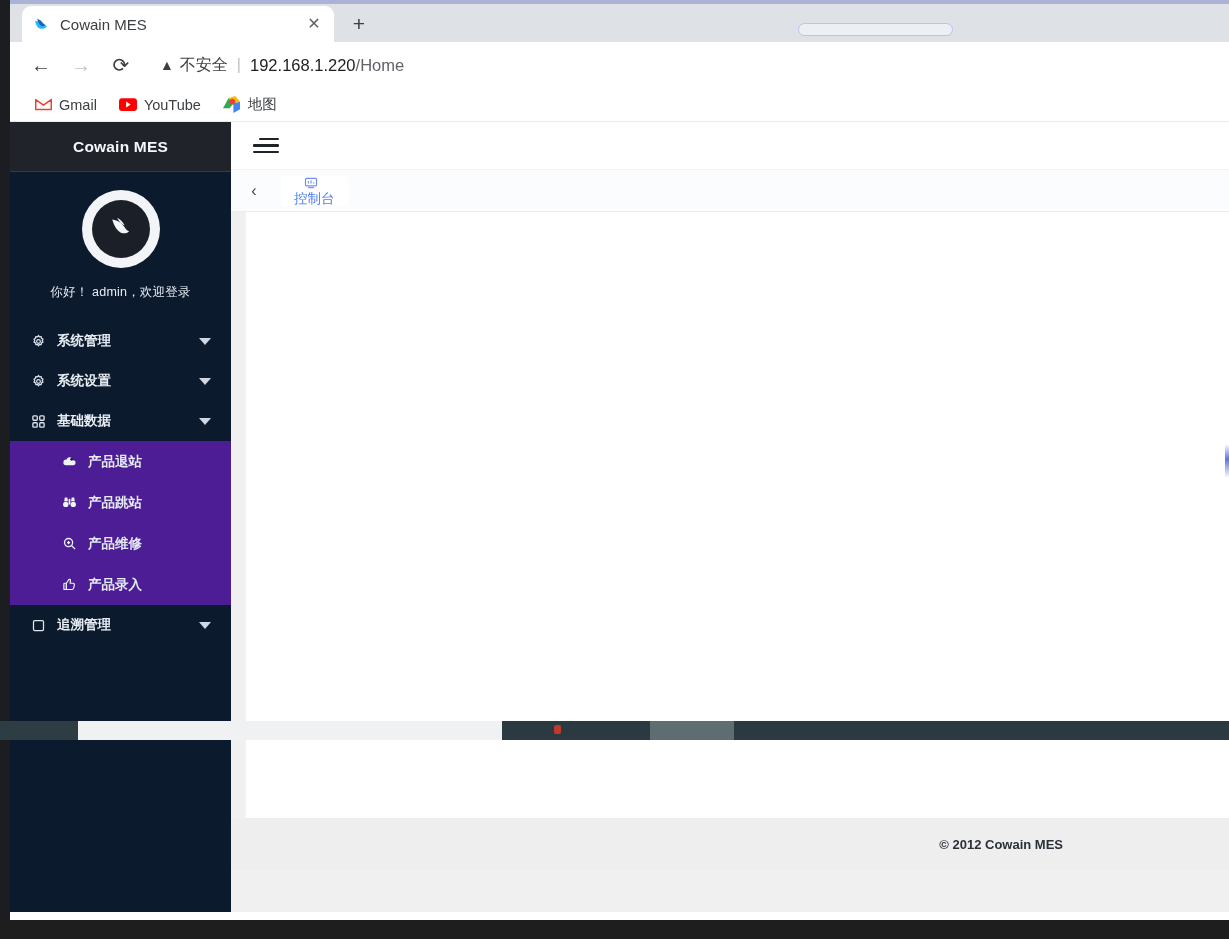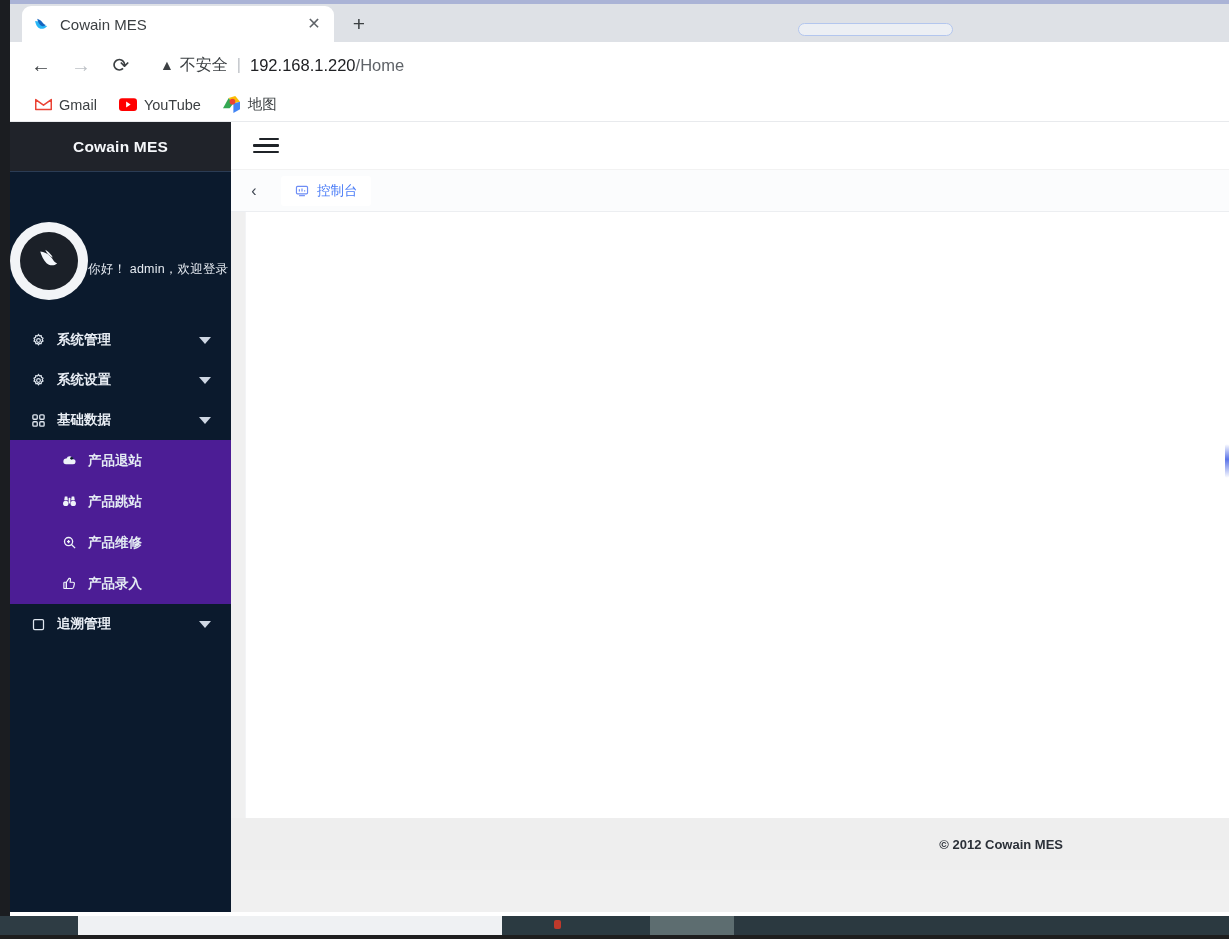--- a/index.html
+++ b/index.html
@@ -6,21 +6,21 @@
   html, body {
     width: 1229px; height: 939px;
     overflow: hidden;
     font-family: "Liberation Sans", sans-serif;
     background: #1e1e1e;
   }
 
   
   #desktop {
     position: relative;
-    width: 1229px; height: 935px;
+    width: 1229px; height: 740px;
     background: #14181c;
   }
 
   
   #left-gutter {
     position: absolute; left: 0; top: 0;
     width: 10px; height: 920px;
     background: #1b1d21;
   }
 
@@ -145,21 +145,21 @@
     background: #20232a;
     display: flex; align-items: center; justify-content: center;
     border-bottom: 1px solid #2b3c54;
   }
   #sidebar-brand {
     color: #f5f7fa; font-size: 15.5px; font-weight: bold;
     letter-spacing: .2px;
   }
   #profile {
     padding: 18px 0 12px;
-    display: flex; flex-direction: row; align-items: center; margin-top: 32px;
+    display: flex; flex-direction: column; align-items: center;
   }
   .avatar-ring {
     width: 78px; height: 78px; border-radius: 50%;
     background: radial-gradient(circle at 50% 48%, #1a1f27 0 41%, #f2f4f7 43% 78%, rgba(230,235,245,.55) 82%, rgba(190,205,230,0) 100%);
     display: flex; align-items: center; justify-content: center;
     position: relative;
   }
   .avatar-inner {
     width: 58px; height: 58px; border-radius: 50%;
     background: #1b2028;
@@ -239,21 +239,21 @@
     width: 26px; height: 30px;
     display: flex; align-items: center; justify-content: center;
     color: #404853; font-size: 16px;
   }
   .app-tab {
     display: flex; align-items: center;
     height: 30px; margin-left: 14px;
     padding: 0 13px;
     background: #ffffff;
     border-radius: 3px;
-    font-size: 13.5px; color: #4a7cf7;
+    font-size: 13.5px; color: #4a7cf7; flex-direction: column;
   }
   .app-tab .at-icon {
     width: 16px; margin-right: 7px;
     display:flex; align-items:center; justify-content:center;
   }
 
   #content {
     position: relative;
     height: 606px;
     background: #ffffff;

